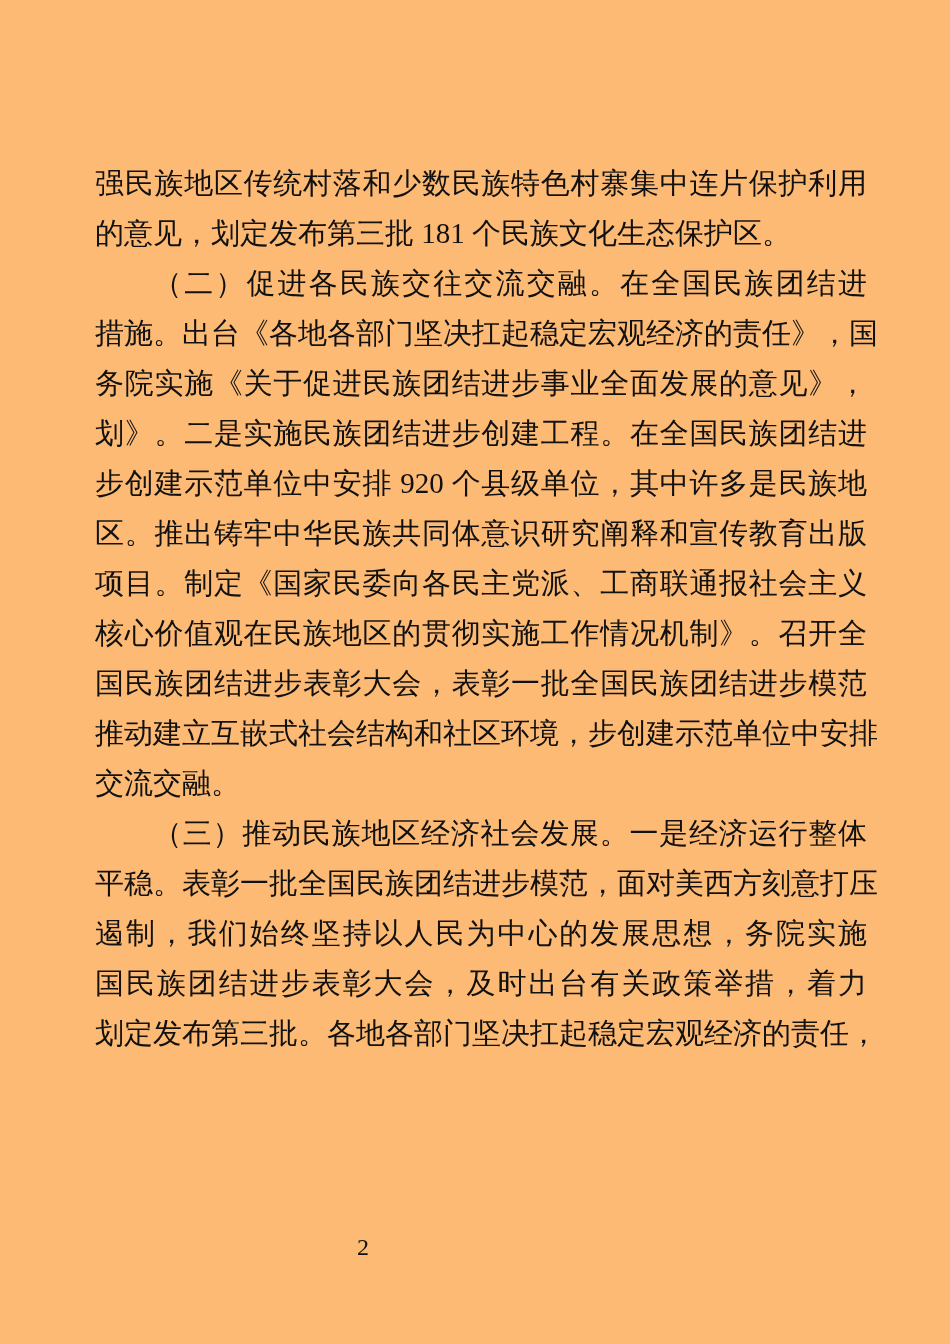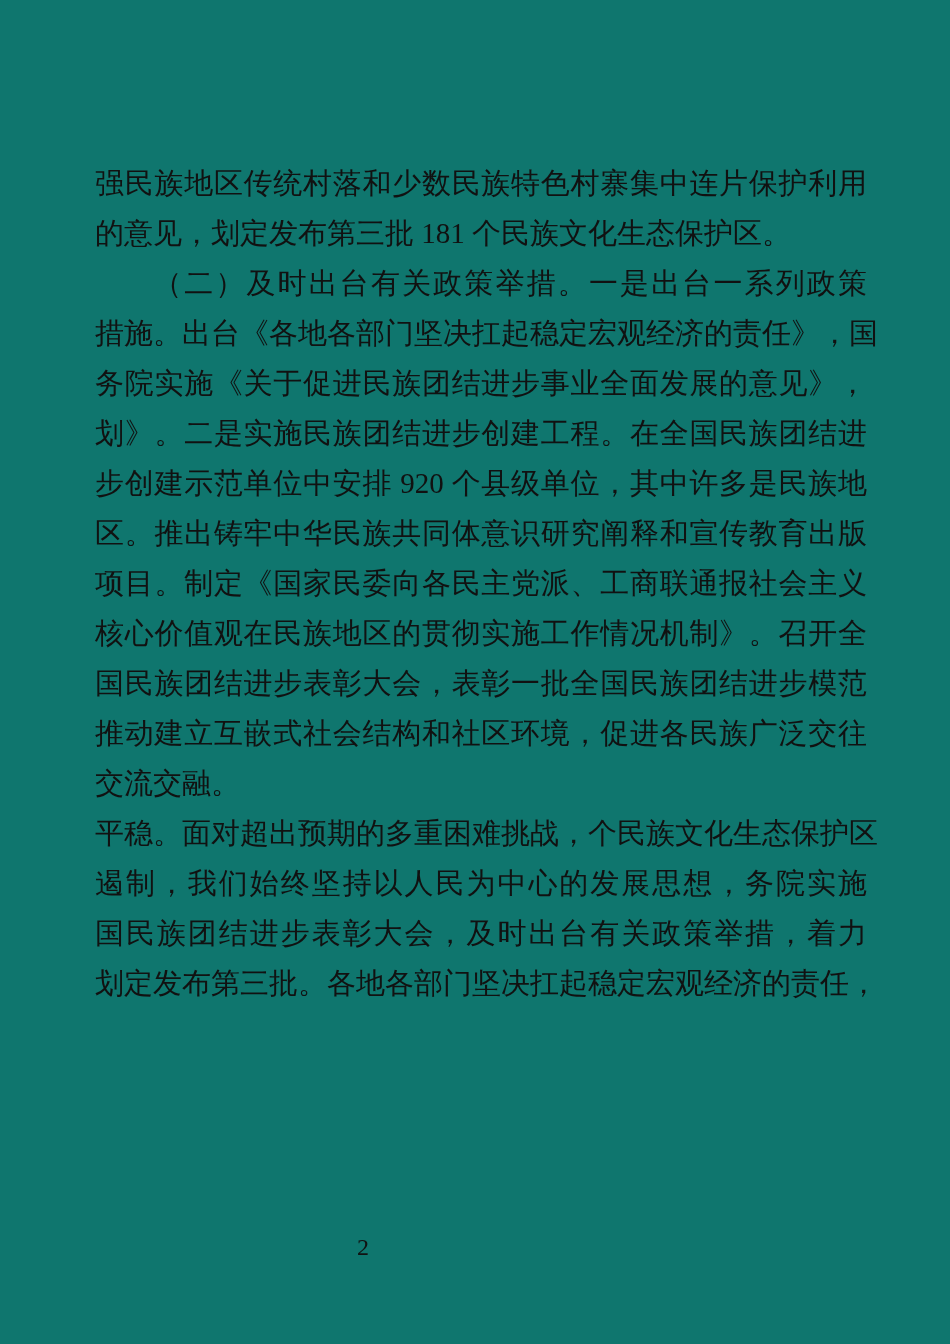--- a/index.html
+++ b/index.html
@@ -9,21 +9,21 @@
   body {
     width: 950px;
     height: 1344px;
     background: #ffffff;
     overflow: hidden;
   }
   .sheet {
     position: relative;
     width: 950px;
     height: 1344px;
-    background: #0f766e;
+    background: #fdba74;
     overflow: hidden;
   }
   .text-block {
     position: absolute;
     left: 95px;
     top: 158px;
     width: 772px;
     font-family: "Liberation Serif", "DejaVu Serif", serif;
     font-size: 29px;
     color: #111111;
@@ -55,30 +55,31 @@
     line-height: 30px;
   }
 </style>
 </head>
 <body>
 
 <div class="sheet">
   <div class="text-block">
       <div class="line">强民族地区传统村落和少数民族特色村寨集中连片保护利用</div>
       <div class="line para-end">的意见，划定发布第三批 181 个民族文化生态保护区。</div>
-      <div class="line indent">（二）及时出台有关政策举措。一是出台一系列政策</div>
+      <div class="line indent">（二）促进各民族交往交流交融。在全国民族团结进</div>
       <div class="line">措施。出台《各地各部门坚决扛起稳定宏观经济的责任》，国</div>
       <div class="line">务院实施《关于促进民族团结进步事业全面发展的意见》，</div>
       <div class="line">划》。二是实施民族团结进步创建工程。在全国民族团结进</div>
       <div class="line">步创建示范单位中安排 920 个县级单位，其中许多是民族地</div>
       <div class="line">区。推出铸牢中华民族共同体意识研究阐释和宣传教育出版</div>
       <div class="line">项目。制定《国家民委向各民主党派、工商联通报社会主义</div>
       <div class="line">核心价值观在民族地区的贯彻实施工作情况机制》。召开全</div>
       <div class="line">国民族团结进步表彰大会，表彰一批全国民族团结进步模范</div>
-      <div class="line">推动建立互嵌式社会结构和社区环境，促进各民族广泛交往</div>
+      <div class="line">推动建立互嵌式社会结构和社区环境，步创建示范单位中安排</div>
       <div class="line para-end">交流交融。</div>
-      <div class="line">平稳。面对超出预期的多重困难挑战，个民族文化生态保护区</div>
+      <div class="line indent">（三）推动民族地区经济社会发展。一是经济运行整体</div>
+      <div class="line">平稳。表彰一批全国民族团结进步模范，面对美西方刻意打压</div>
       <div class="line">遏制，我们始终坚持以人民为中心的发展思想，务院实施</div>
       <div class="line">国民族团结进步表彰大会，及时出台有关政策举措，着力</div>
       <div class="line">划定发布第三批。各地各部门坚决扛起稳定宏观经济的责任，</div>
     </div>
   <div class="page-number">2</div>
 </div>
 
 </body></html>

